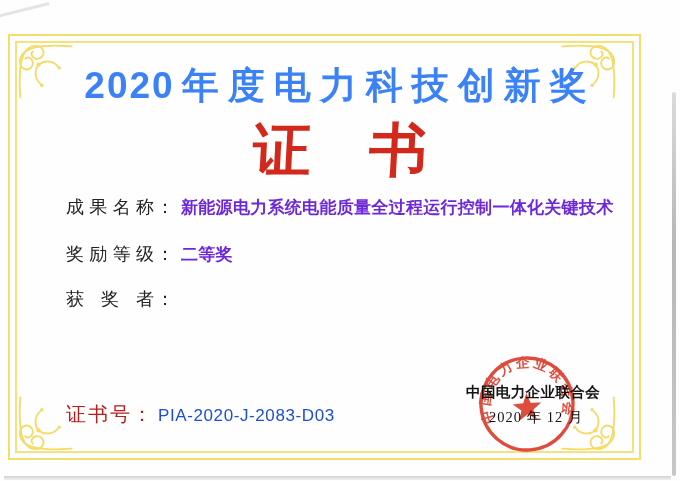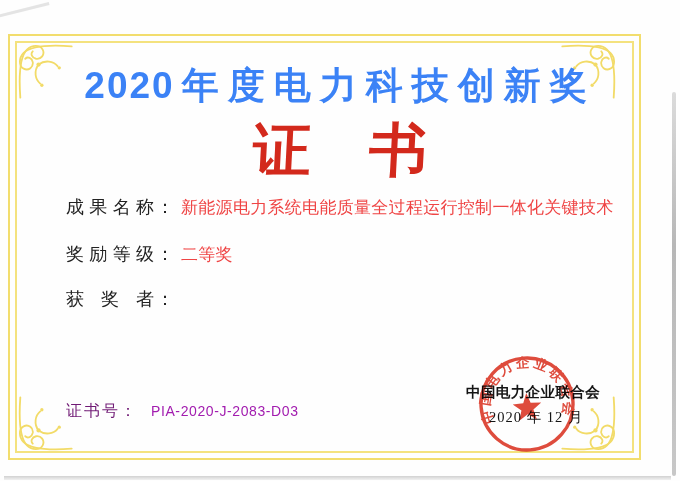--- a/index.html
+++ b/index.html
@@ -40,25 +40,25 @@
     display:flex;justify-content:center;column-gap:58px;
     font-family:"Liberation Serif","DejaVu Serif",serif;
     font-weight:bold;font-size:58px;line-height:62px;color:#d3291c;}
   .cert-word span{transform:skewX(-3deg);}
 
   .row{position:absolute;left:66px;display:flex;align-items:baseline;white-space:nowrap;}
   .row-1{top:195px;} .row-2{top:242px;} .row-3{top:287px;}
   .field-label{display:inline-flex;justify-content:space-between;width:88px;
     font-family:"Liberation Serif","DejaVu Serif",serif;font-size:18px;color:#222;}
   .colon{font-family:"Liberation Serif","DejaVu Serif",serif;font-size:18px;margin-left:2px;color:#222;}
-  .field-value{font-size:17px;font-weight:400;letter-spacing:.3px;margin-left:7px;color:#ef4444;}
+  .field-value{font-size:17px;font-weight:700;letter-spacing:.3px;margin-left:7px;color:#6d28d9;}
 
   .certno{position:absolute;left:66px;top:401px;display:flex;align-items:baseline;white-space:nowrap;}
-  .certno-label{font-family:"Liberation Serif","DejaVu Serif",serif;font-size:16px;letter-spacing:2px;color:#701a75;}
-  .certno-value{font-size:14px;letter-spacing:.6px;margin-left:13px;color:#a21caf;}
+  .certno-label{font-family:"Liberation Serif","DejaVu Serif",serif;font-size:20px;letter-spacing:2px;color:#b91c1c;}
+  .certno-value{font-size:17px;letter-spacing:.6px;margin-left:4px;color:#1d4ed8;}
 
   .issuer-name{position:absolute;left:466px;top:383px;
     font-family:"Liberation Serif","DejaVu Serif",serif;
     font-weight:bold;font-size:14.5px;letter-spacing:.4px;color:#151515;white-space:nowrap;}
   .issuer-date{position:absolute;left:489px;top:408px;
     font-family:"Liberation Serif","DejaVu Serif",serif;
     font-size:14.5px;letter-spacing:1px;color:#151515;white-space:nowrap;}
 
   .seal{position:absolute;left:477px;top:354px;width:100px;height:100px;
     mix-blend-mode:multiply;opacity:.92;transform:rotate(-4deg);}

